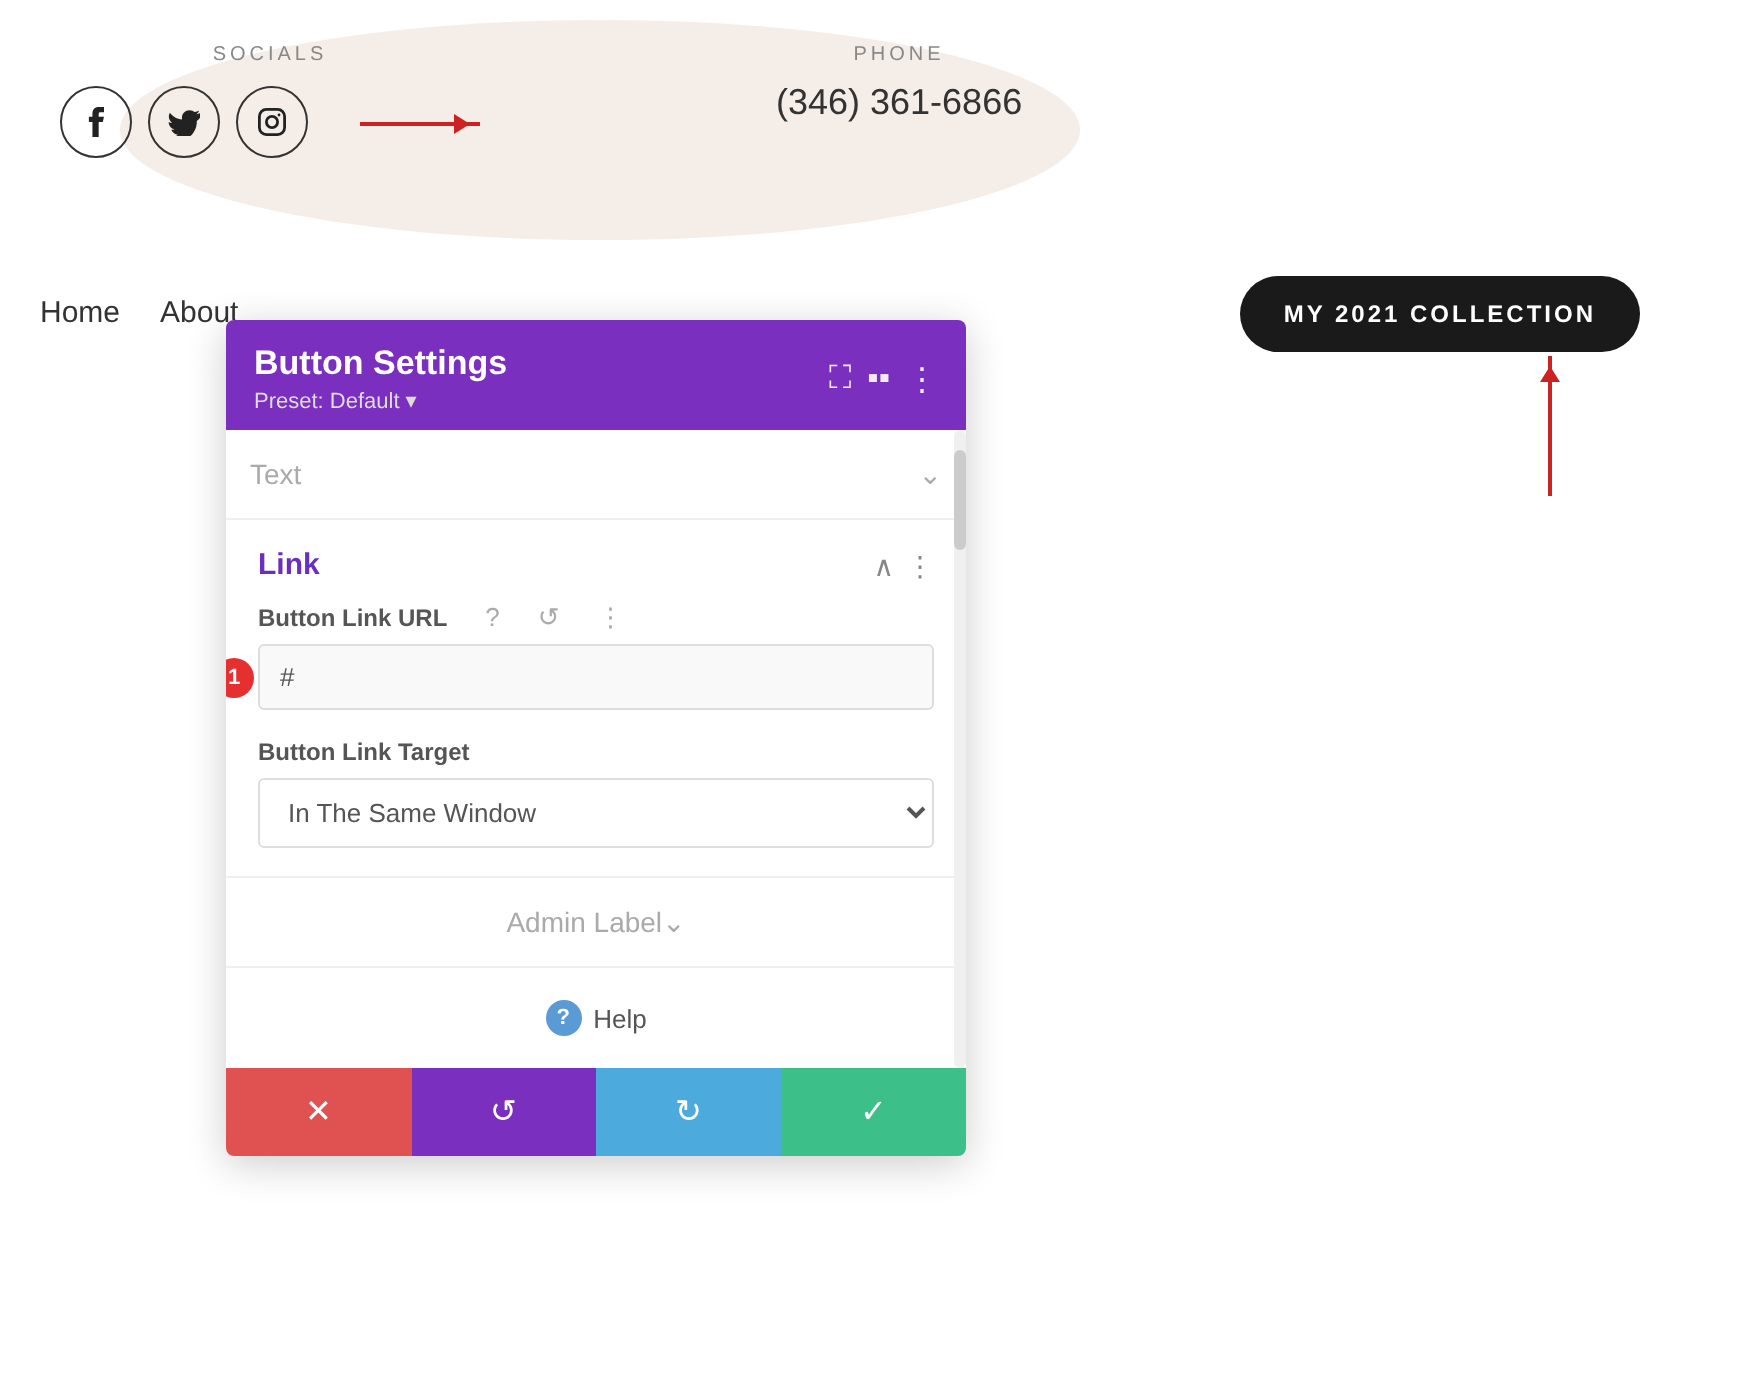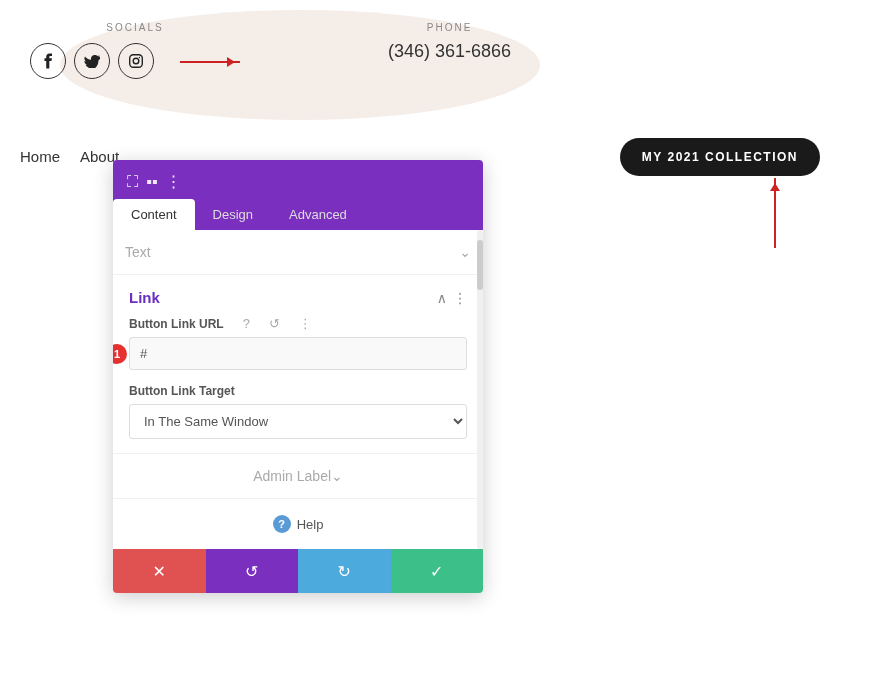--- a/index.html
+++ b/index.html
@@ -484,32 +484,34 @@
 
 <div class="collection-btn">MY 2021 COLLECTION</div>
 
 <div class="arrow-up-container">
   <div class="arrow-up-line"></div>
 </div>
 
 <div class="panel">
 
   <div class="panel-header">
+    <div>
+      <div class="panel-title">Button Settings</div>
+      <div class="panel-preset">
+        <span>Preset: Default</span>
+        <span>▾</span>
+      </div>
+    </div>
     <div class="panel-header-icons">
       <span class="panel-header-icon">⛶</span>
       <span class="panel-header-icon">▪▪</span>
       <span class="panel-header-icon">⋮</span>
     </div>
   </div>
 
-  <div class="panel-tabs">
-    <div class="panel-tab active">Content</div>
-    <div class="panel-tab">Design</div>
-    <div class="panel-tab">Advanced</div>
-  </div>
 
   <div class="panel-scroll-area">
     <div class="panel-body">
 
       <div class="section-row">
         <span class="section-row-label">Text</span>
         <span class="section-chevron">⌄</span>
       </div>
 
       <div class="link-section">

